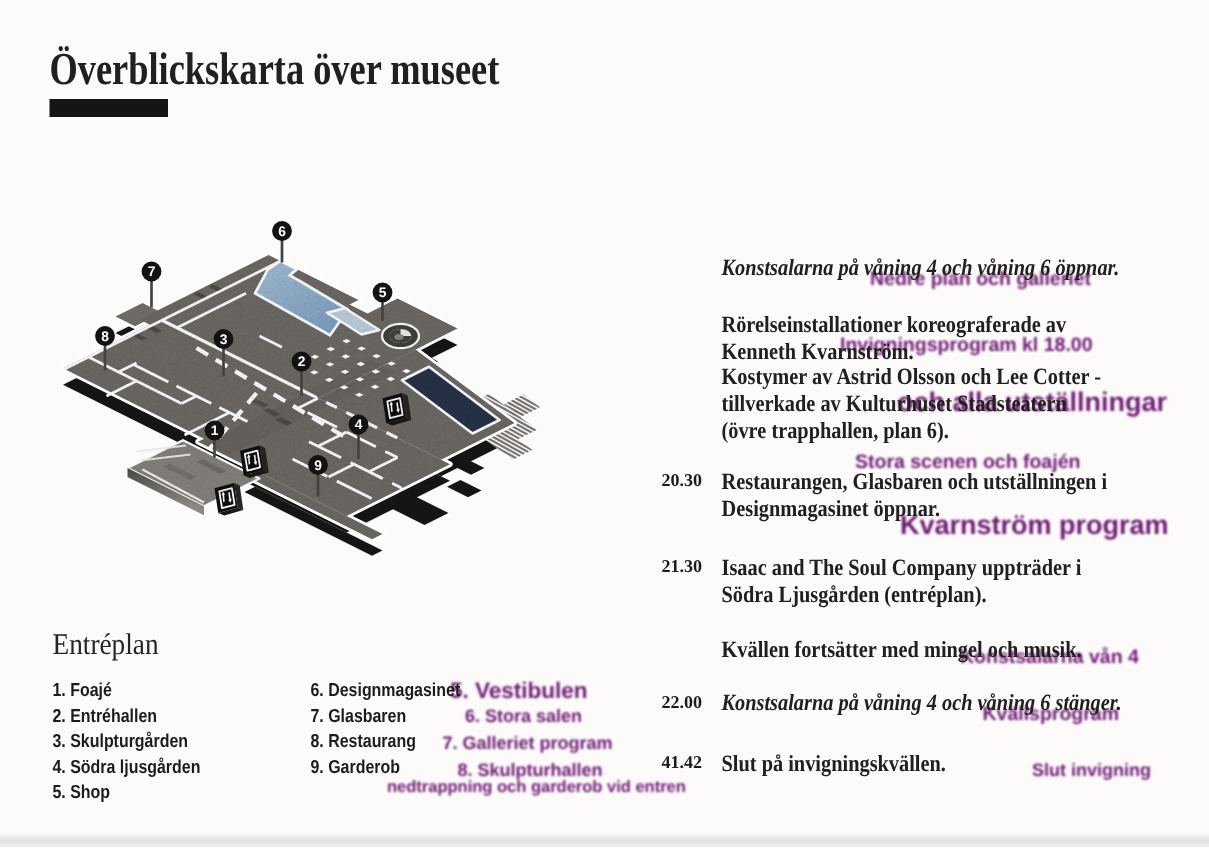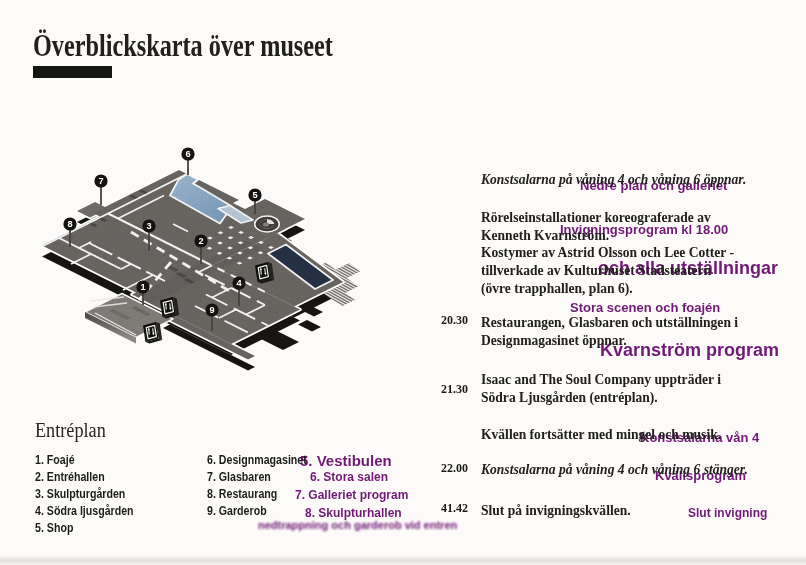--- a/index.html
+++ b/index.html
@@ -222,21 +222,21 @@
 </svg>
 
 <div class="abs ser" style="left:35px;top:419px;font-size:20px;color:#262523;transform:scaleX(0.91);transform-origin:0 0;">Entréplan</div>
 <div class="leg" style="left:35px;top:452px;">1. Foajé<br>2. Entréhallen<br>3. Skulpturgården<br>4. Södra ljusgården<br>5. Shop</div>
 <div class="leg" style="left:207px;top:452px;">6. Designmagasinet<br>7. Glasbaren<br>8. Restaurang<br>9. Garderob</div>
 
 <div class="rc" style="left:481px;top:170px;font-style:italic;">Konstsalarna på våning 4 och våning 6 öppnar.</div>
 <div class="rc" style="left:481px;top:208px;">Rörelseinstallationer koreograferade av<br>Kenneth Kvarnström.<br>Kostymer av Astrid Olsson och Lee Cotter -<br>tillverkade av Kulturhuset Stadsteatern<br>(övre trapphallen, plan 6).</div>
 <div class="tm" style="top:313px;">20.30</div>
 <div class="rc" style="left:481px;top:313px;">Restaurangen, Glasbaren och utställningen i<br>Designmagasinet öppnar.</div>
-<div class="tm" style="top:382px;">21.30</div>
+<div class="tm" style="top:370px;">21.30</div>
 <div class="rc" style="left:481px;top:370px;">Isaac and The Soul Company uppträder i<br>Södra Ljusgården (entréplan).</div>
 <div class="tm" style="top:425px;margin-top:36px;">22.00</div>
 <div class="rc" style="left:481px;top:425px;">Kvällen fortsätter med mingel och musik.</div>
 <div class="rc" style="left:481px;top:460px;font-style:italic;">Konstsalarna på våning 4 och våning 6 stänger.</div>
 <div class="tm" style="top:501px;">41.42</div>
 <div class="rc" style="left:481px;top:501px;">Slut på invigningskvällen.</div>
 
 <div class="gh" style="left:258px;top:519px;font-size:11px;filter:blur(0.8px);">nedtrappning och garderob vid entren</div>
 <div class="abs" style="left:0;bottom:0;width:806px;height:10px;background:linear-gradient(to bottom,rgba(205,204,201,0) 0%,rgba(198,197,194,0.5) 55%,rgba(216,215,212,0.25) 100%);"></div>
 

